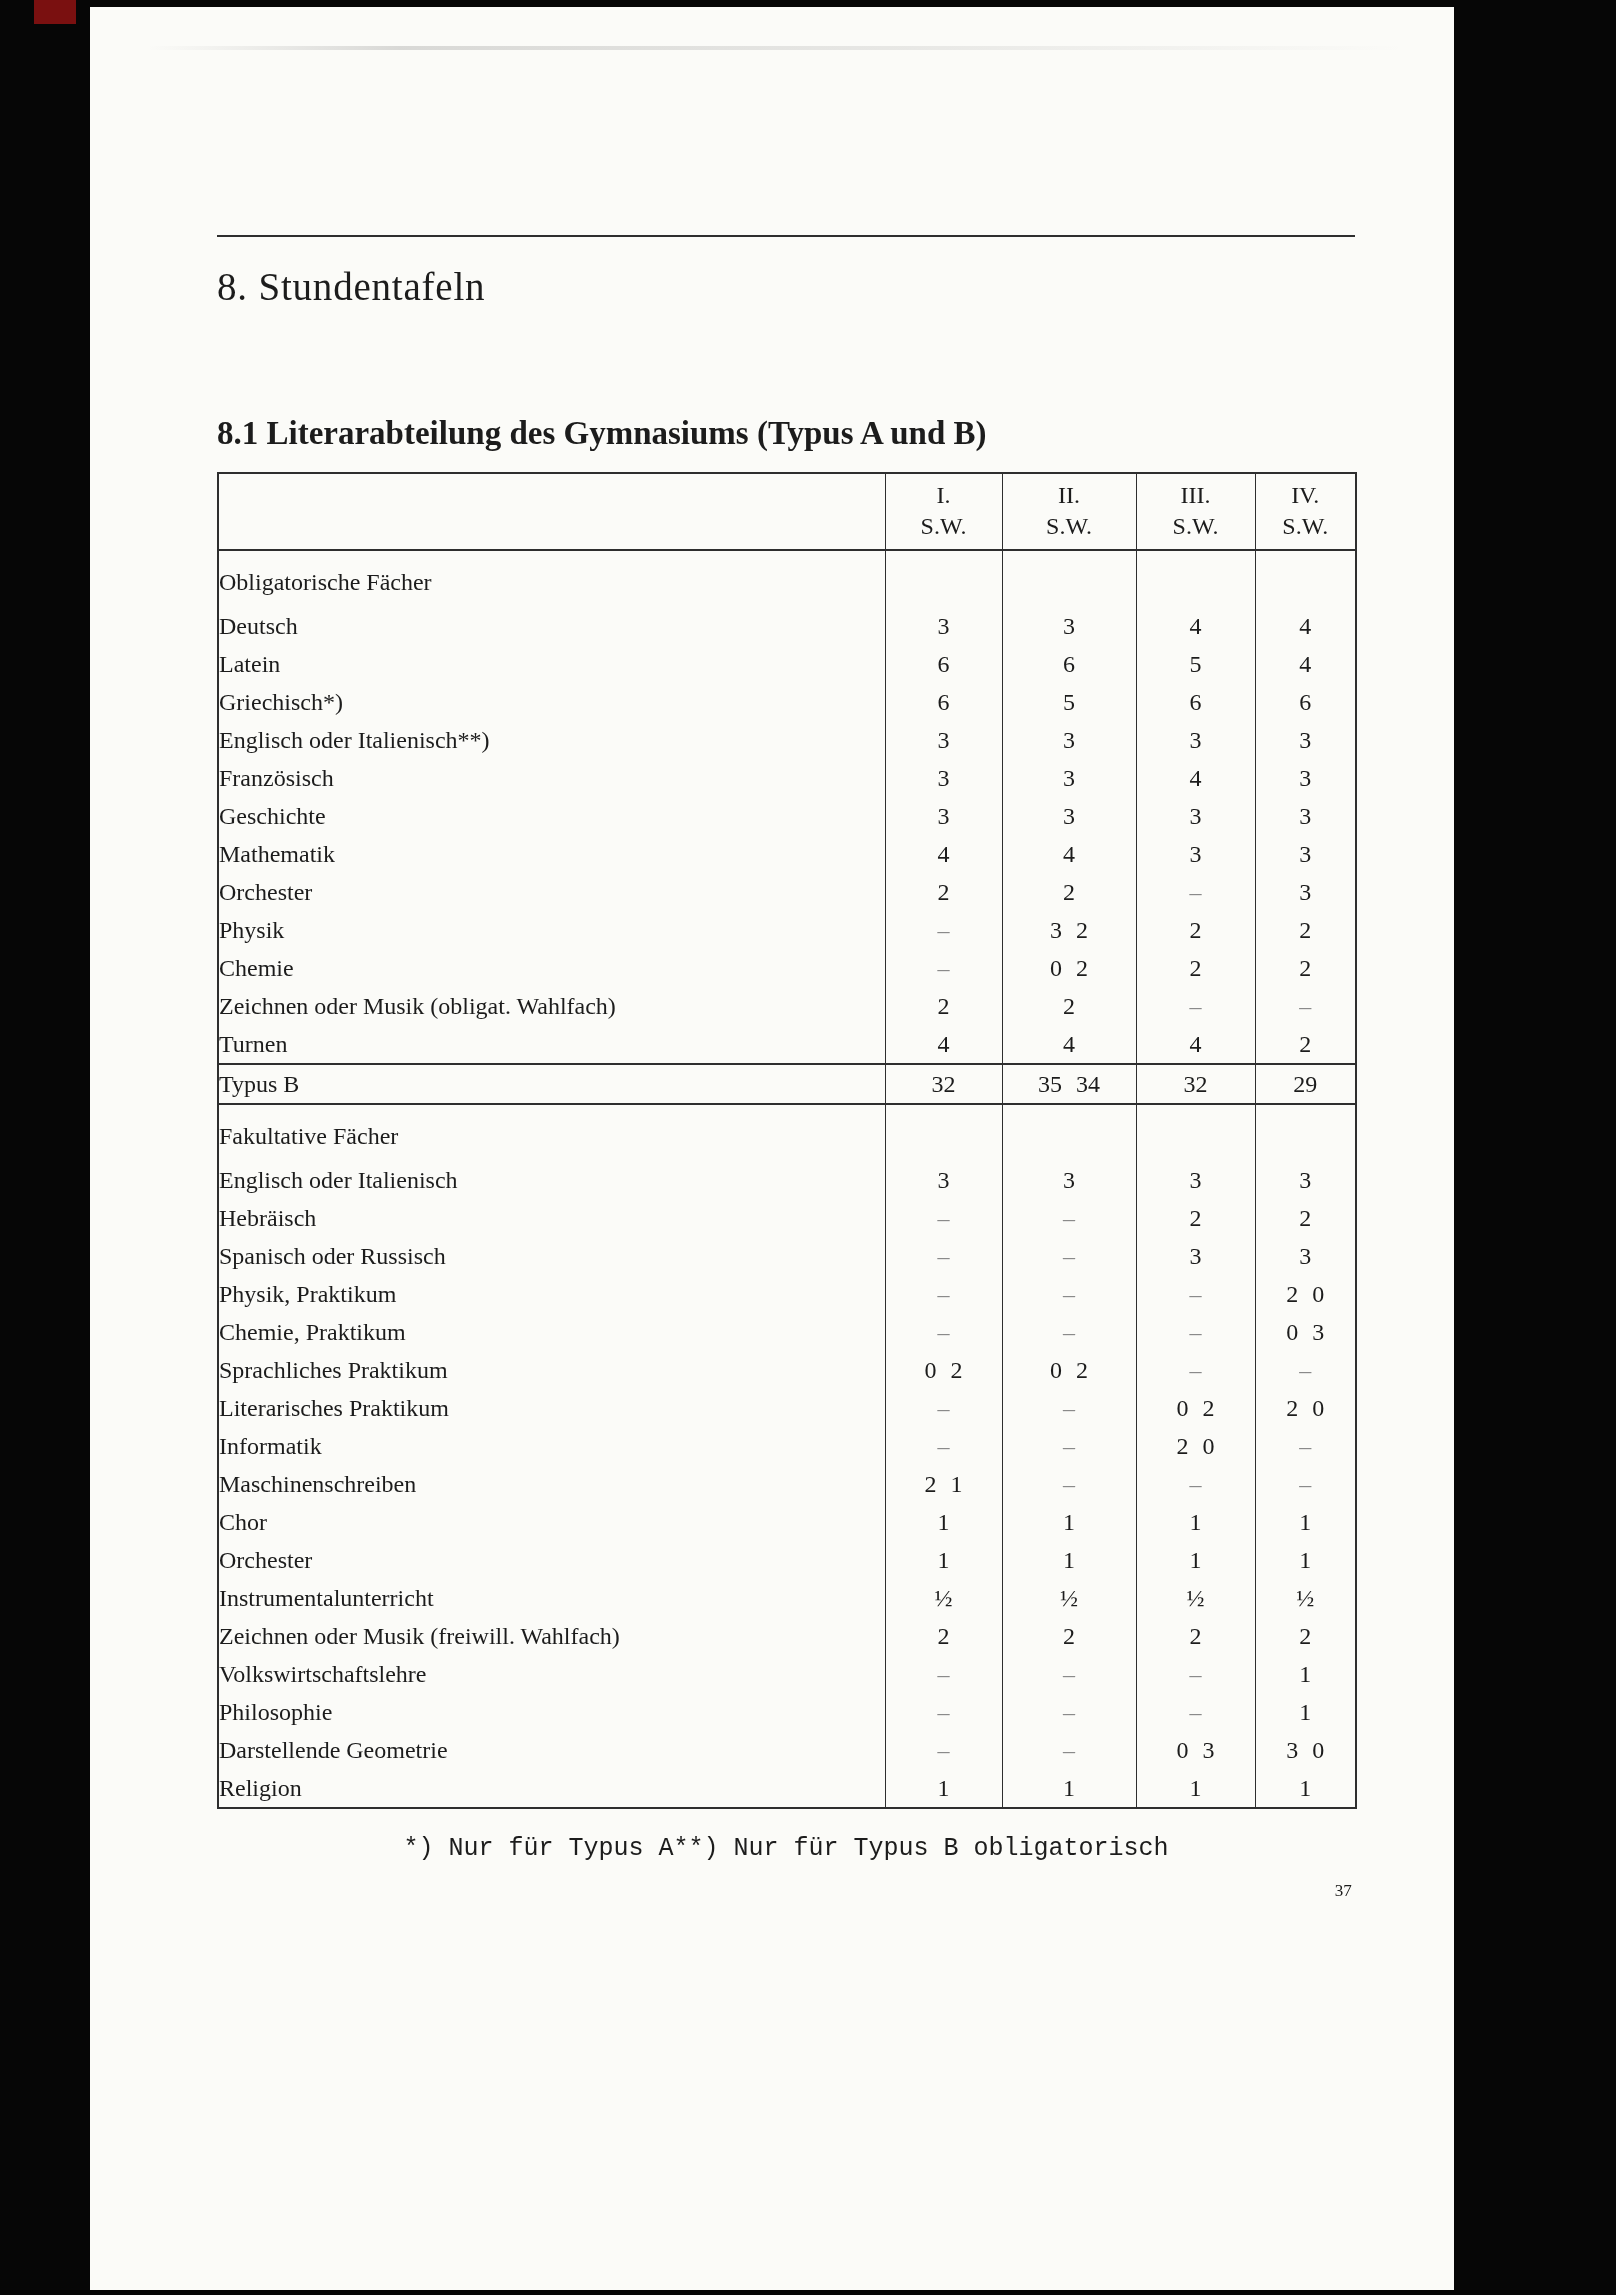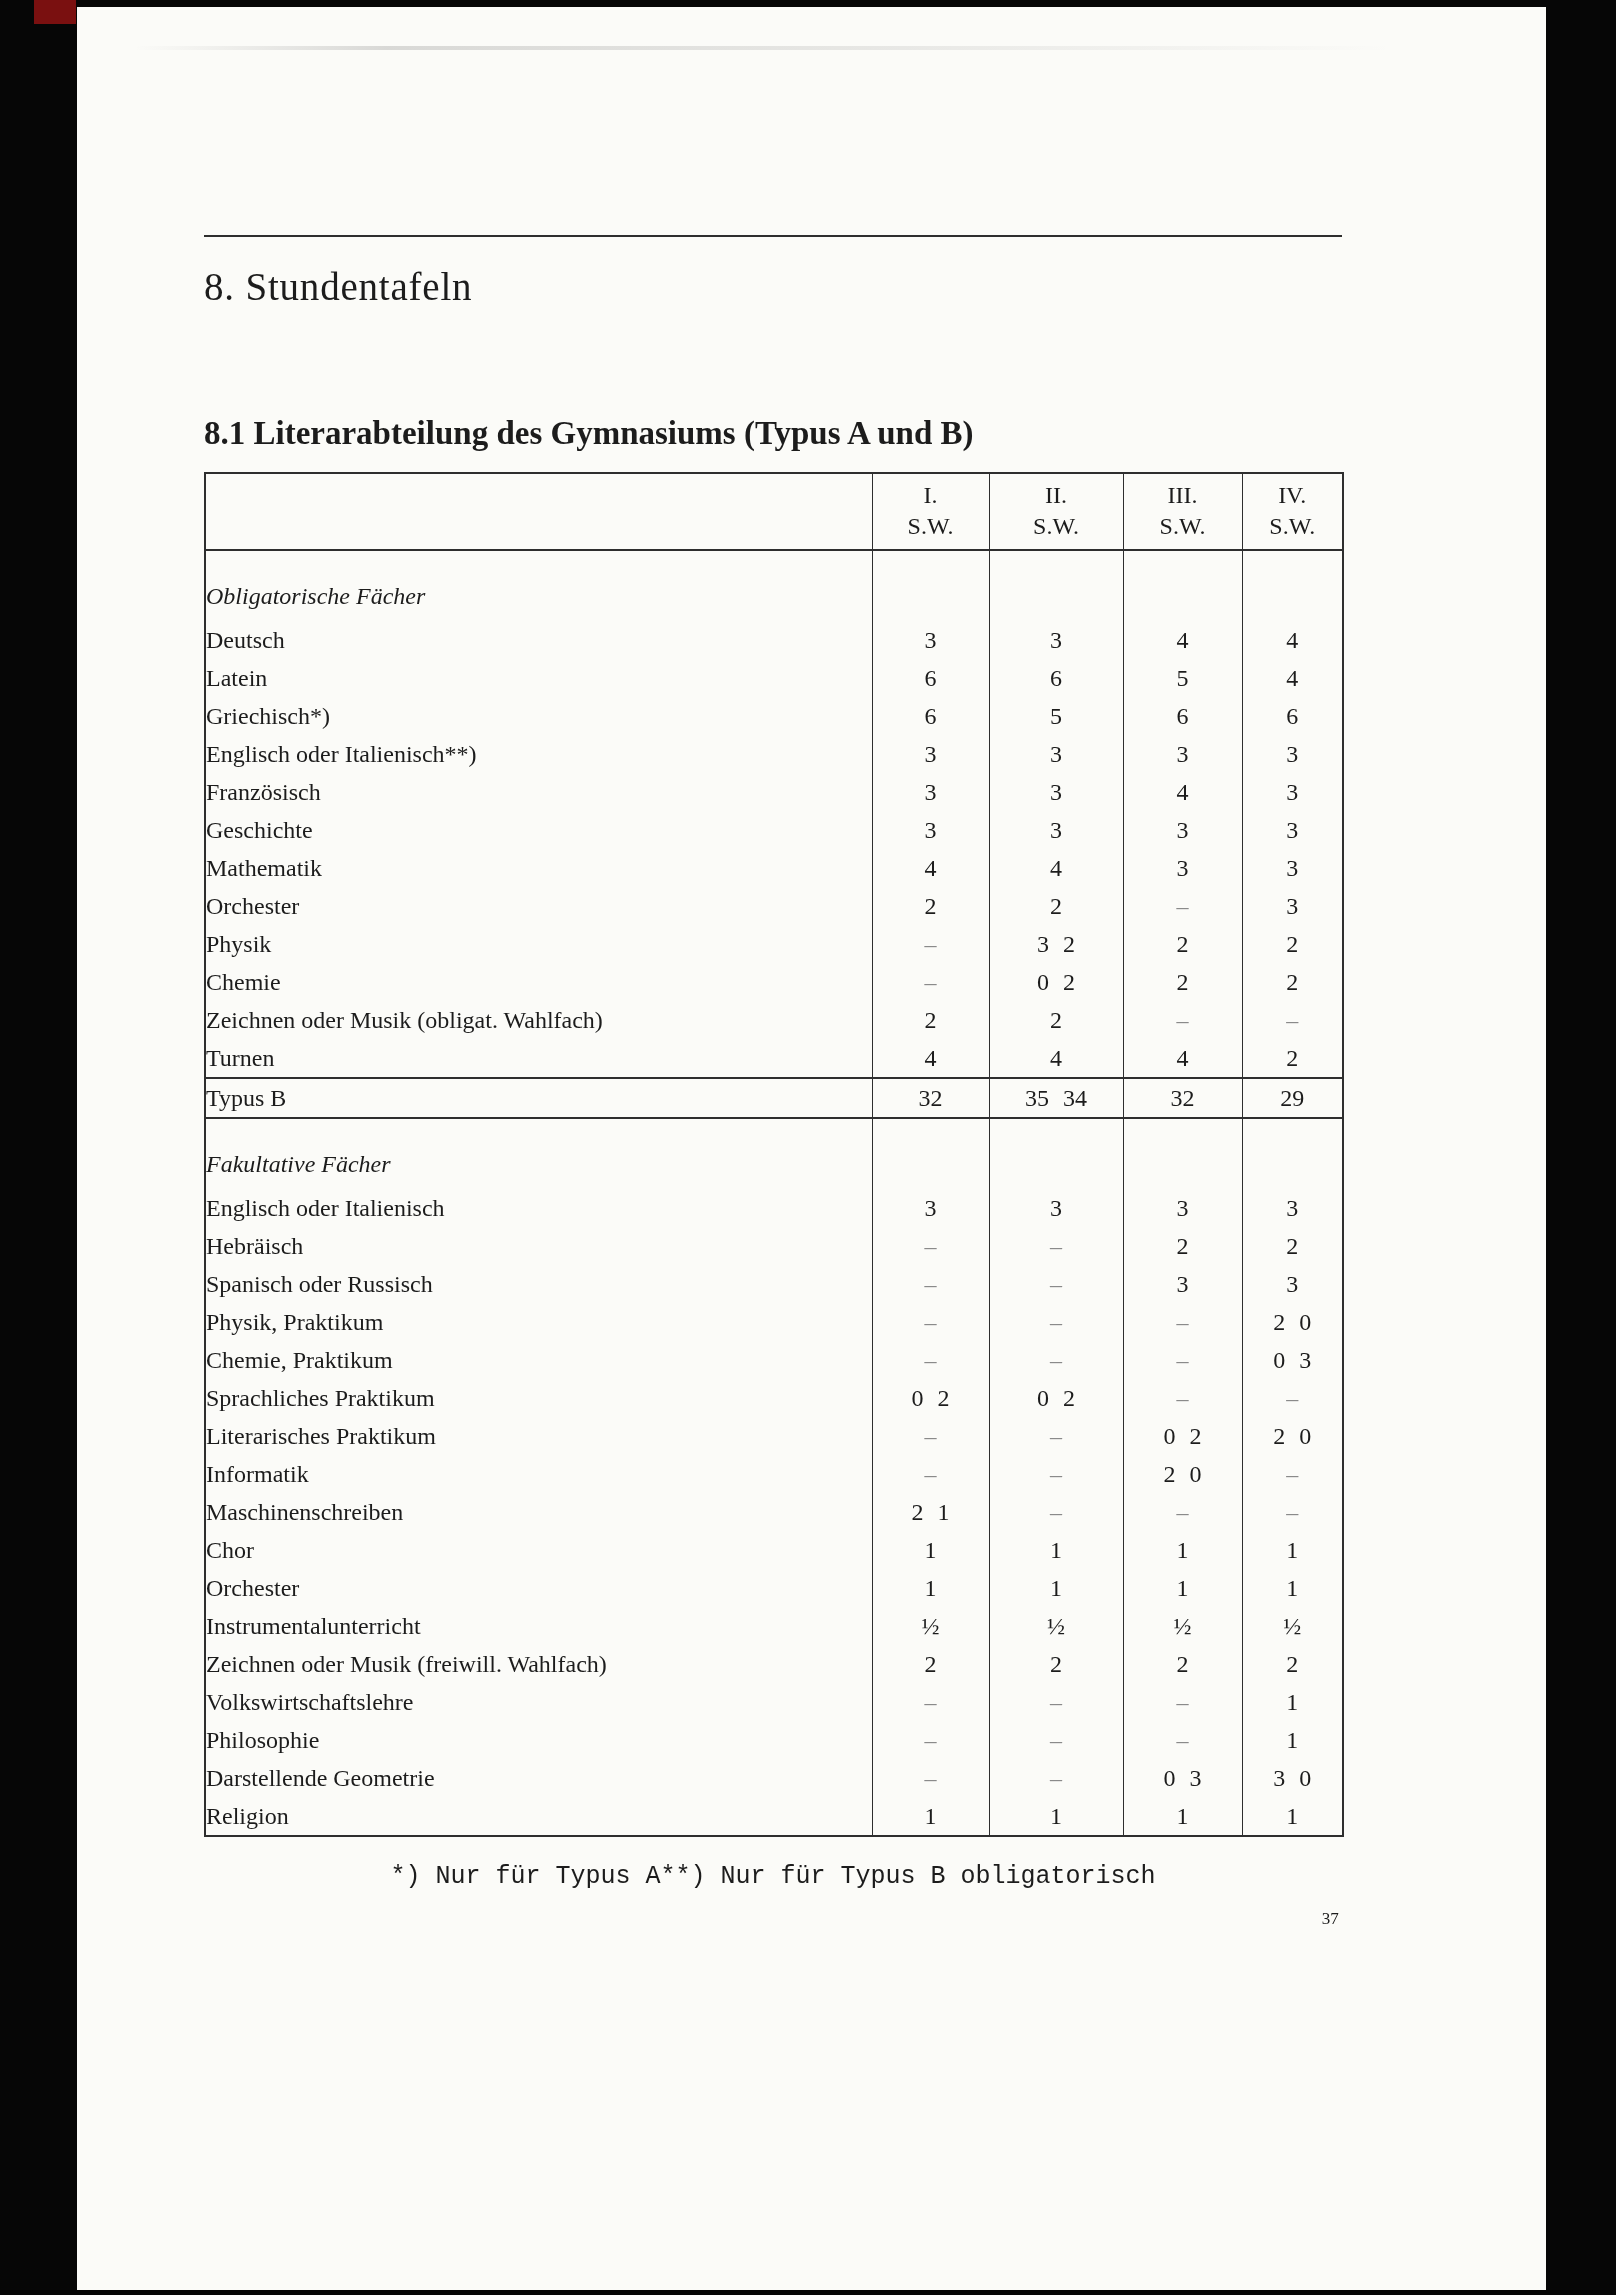--- a/index.html
+++ b/index.html
@@ -18,21 +18,21 @@
     color: var(--ink);
     overflow: hidden;
     position: relative;
   }
   .canvas { position: absolute; inset: 0; background: var(--scan-bg); }
   .red-mark {
     position: absolute; left: 34px; top: 0; width: 42px; height: 24px;
     background: var(--red-mark);
   }
   .page {
-    position: absolute; left: 77px; top: 6.5px; width: 1469px; height: 2283px;
+    position: absolute; left: 90px; top: 6.5px; width: 1364px; height: 2283px;
     background: var(--paper);
   }
   .streak {
     position: absolute; left: 57px; top: 39px; width: 1261px; height: 4.8px;
     background: linear-gradient(90deg, rgba(0,0,0,0) 0%, rgba(60,60,60,0.18) 20%, rgba(60,60,60,0.10) 60%, rgba(0,0,0,0) 100%);
   }
   .content { position: absolute; left: 127px; top: 0; width: 1138px; }
   .top-rule { margin-top: 228px; height: 2.4px; background: var(--rule); }
   .title {
     margin-top: 27.5px;
@@ -66,24 +66,23 @@
   }
   #timetable tbody { border-top: 2.4px solid var(--rule); }
   .label-col { text-align: left; padding-left: 21px; }
   .val-col {
     text-align: center;
     border-left: 1.6px solid var(--rule);
     word-spacing: 8px;
   }
   #timetable tbody td { height: 38px; line-height: 38px; }
   #timetable td.heading-cell {
-    font-style: italic;
     height: 50px;
     line-height: 50px;
-    padding-top: 20px;
+    padding-top: 6px;
   }
   #timetable td.dash { color: var(--dash); }
   .footnotes {
     margin-top: 24px;
     display: flex;
     justify-content: center;
     font-size: 25px;
     line-height: 32px;
     font-family: Liberation Mono, monospace;
   }

